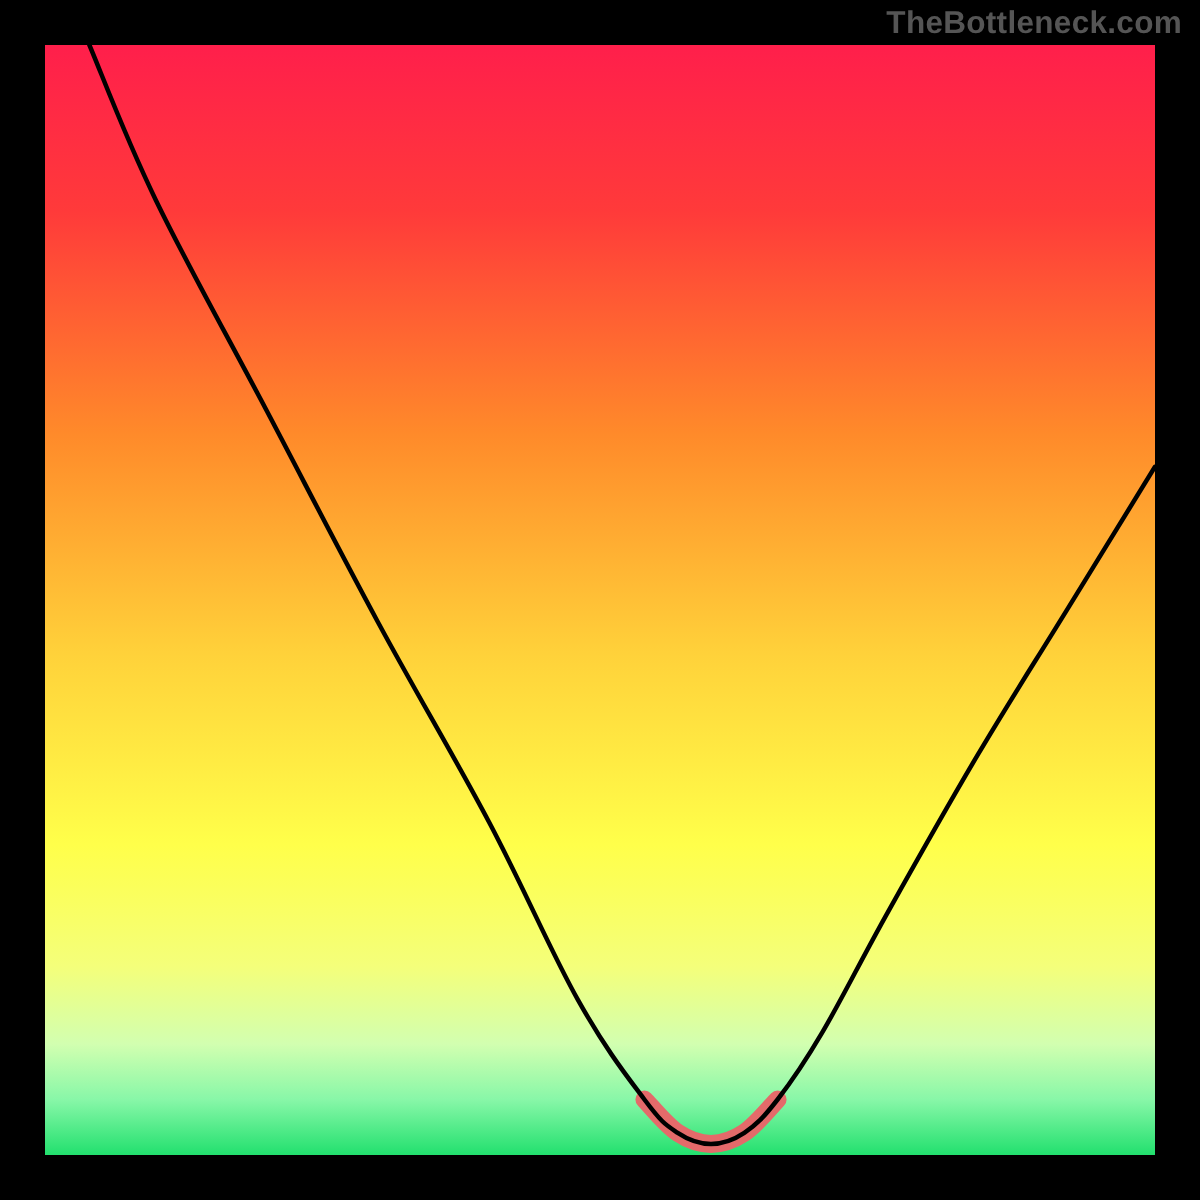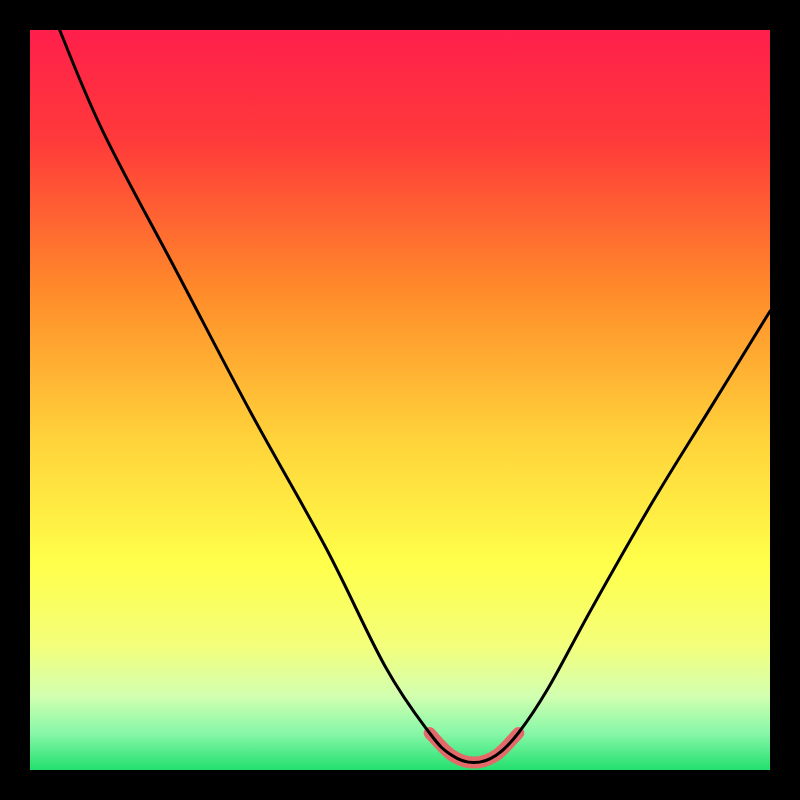--- a/index.html
+++ b/index.html
@@ -38,20 +38,21 @@
     width: 740px;
     height: 740px;
     display: block;
   }
 </style>
 </head>
 <body>
 
 <div class="frame">
 
+  <div class="watermark">TheBottleneck.com</div>
 
   <div class="plot">
     <svg viewBox="0 0 740 740" preserveAspectRatio="none">
       <defs>
         <linearGradient id="bg-grad" x1="0" y1="0" x2="0" y2="1">
         <stop offset="0%" stop-color="#ff1f4b"></stop>
             <stop offset="15%" stop-color="#ff3a3a"></stop>
             <stop offset="35%" stop-color="#ff8a2a"></stop>
             <stop offset="55.00000000000001%" stop-color="#ffd23a"></stop>
             <stop offset="72%" stop-color="#ffff4a"></stop>

